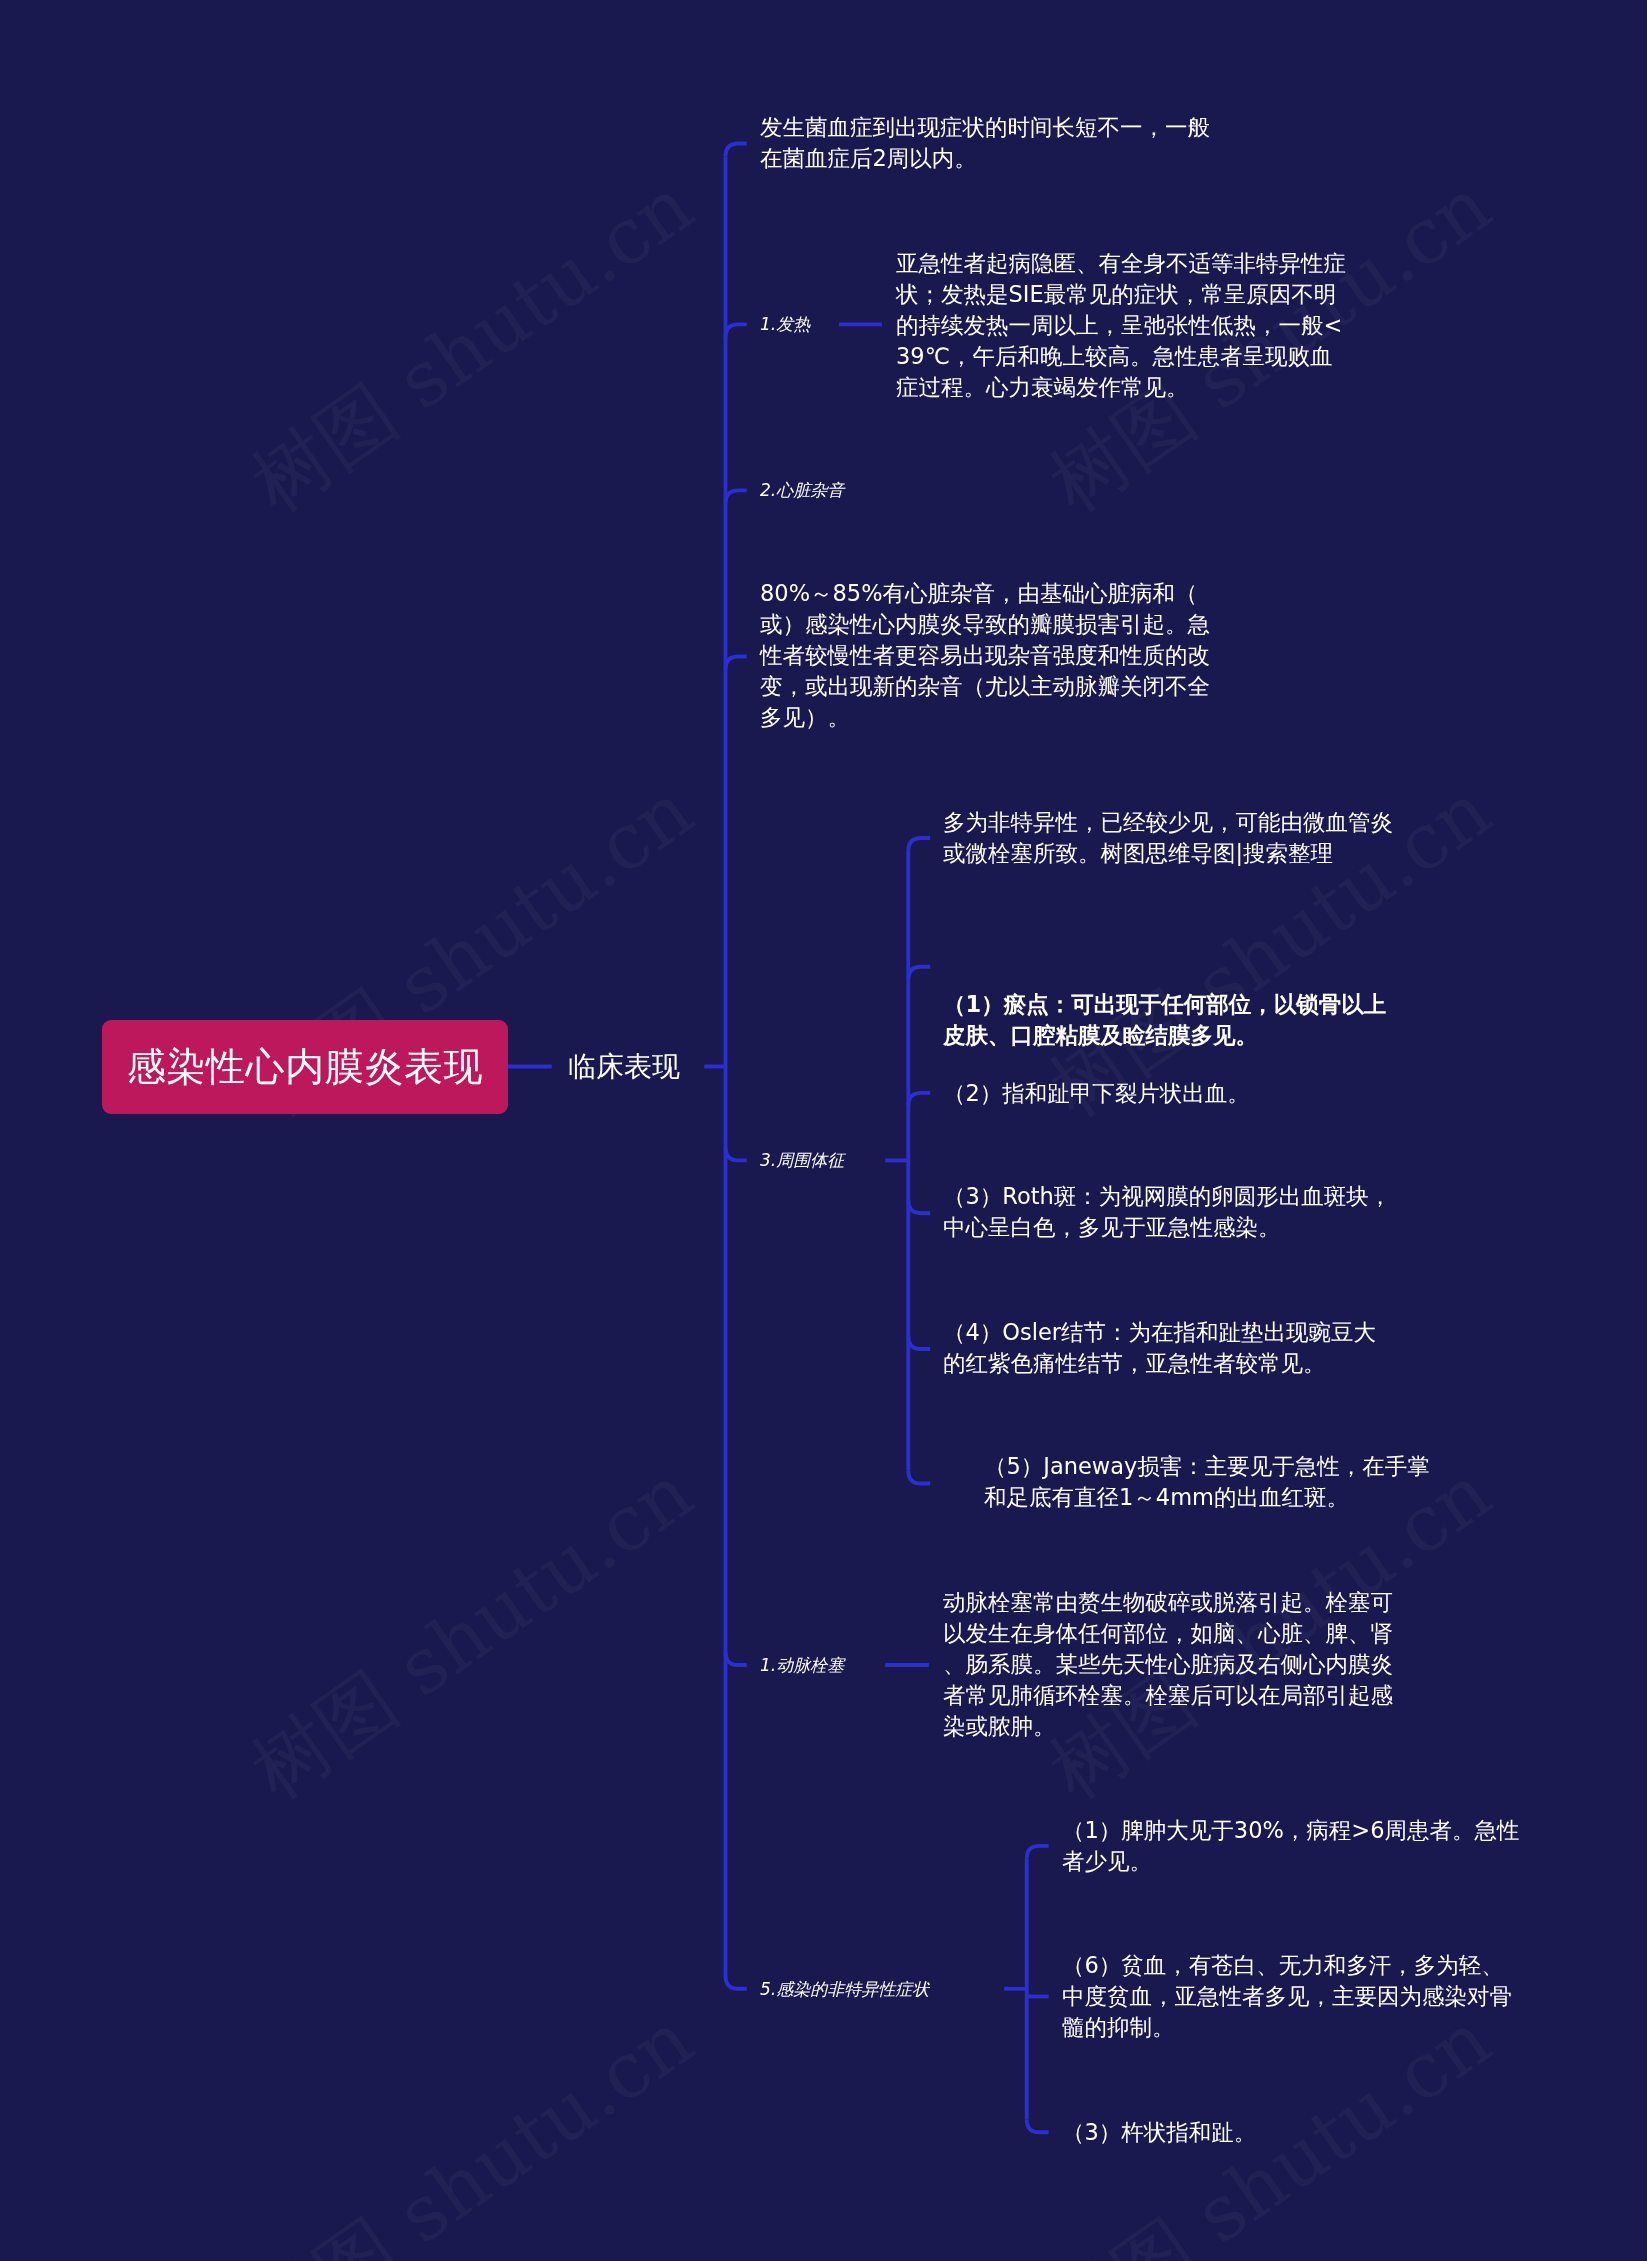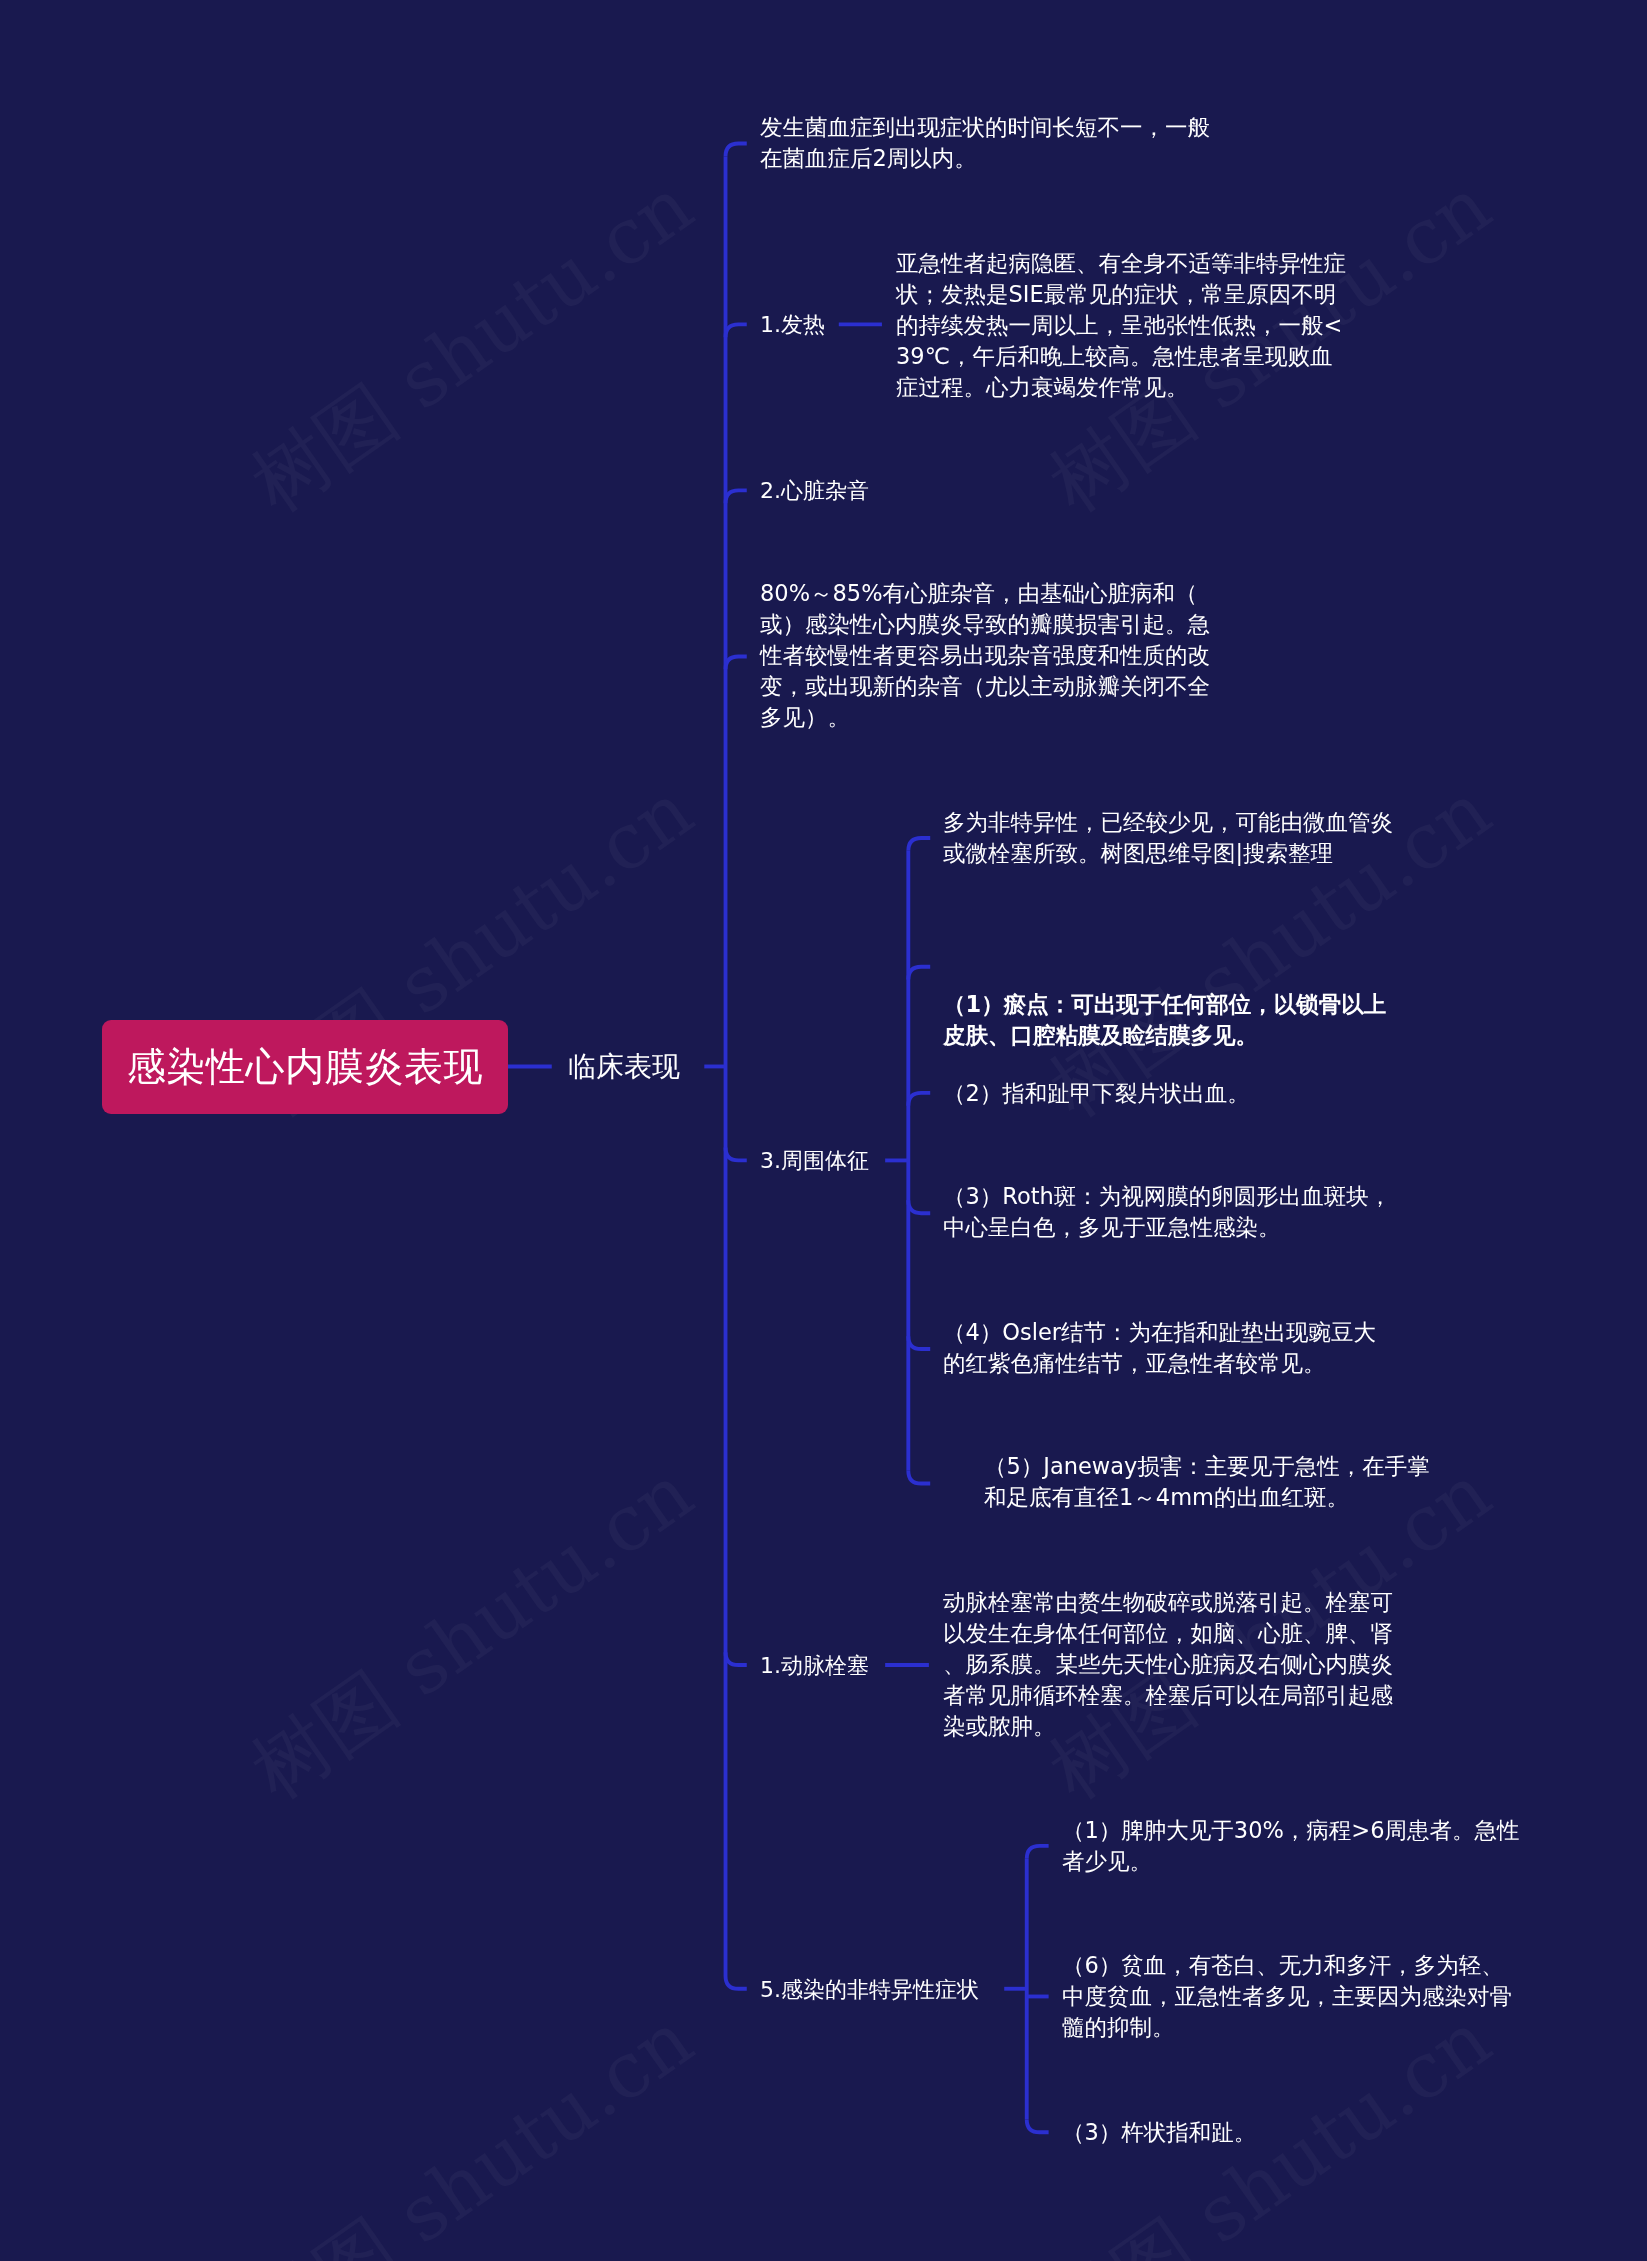--- a/index.html
+++ b/index.html
@@ -15,21 +15,21 @@
     font-size: 77px; white-space: nowrap; transform: rotate(-35deg);
     transform-origin: left top; pointer-events: none;
   }
   svg.lines { position: absolute; left: 0; top: 0; }
   .root {
     position: absolute; left: 102px; top: 1020px; width: 406px; height: 94px;
     background: #be185d; border-radius: 9px;
     display: flex; align-items: center; justify-content: center;
     font-size: 39px; letter-spacing: 0.6px;
   }
-  .node { position: absolute; font-size: 22px; line-height: 31px; white-space: nowrap; }
+  .node { position: absolute; font-size: 17px; line-height: 31px; white-space: nowrap; font-style: italic; }
   .para { position: absolute; font-size: 22.5px; line-height: 31px; white-space: pre-line; }
   .l1 { position: absolute; left: 568px; top: 1049px; font-size: 28px; line-height: 36px; text-align: center; }
 </style>
 </head>
 <body>
 
 <div class="wm" style="left:232px; top:451px;">树图 shutu.cn</div>
 <div class="wm" style="left:1030px; top:451px;">树图 shutu.cn</div>
 <div class="wm" style="left:232px; top:1056px;">树图 shutu.cn</div>
 <div class="wm" style="left:1030px; top:1056px;">树图 shutu.cn</div>

